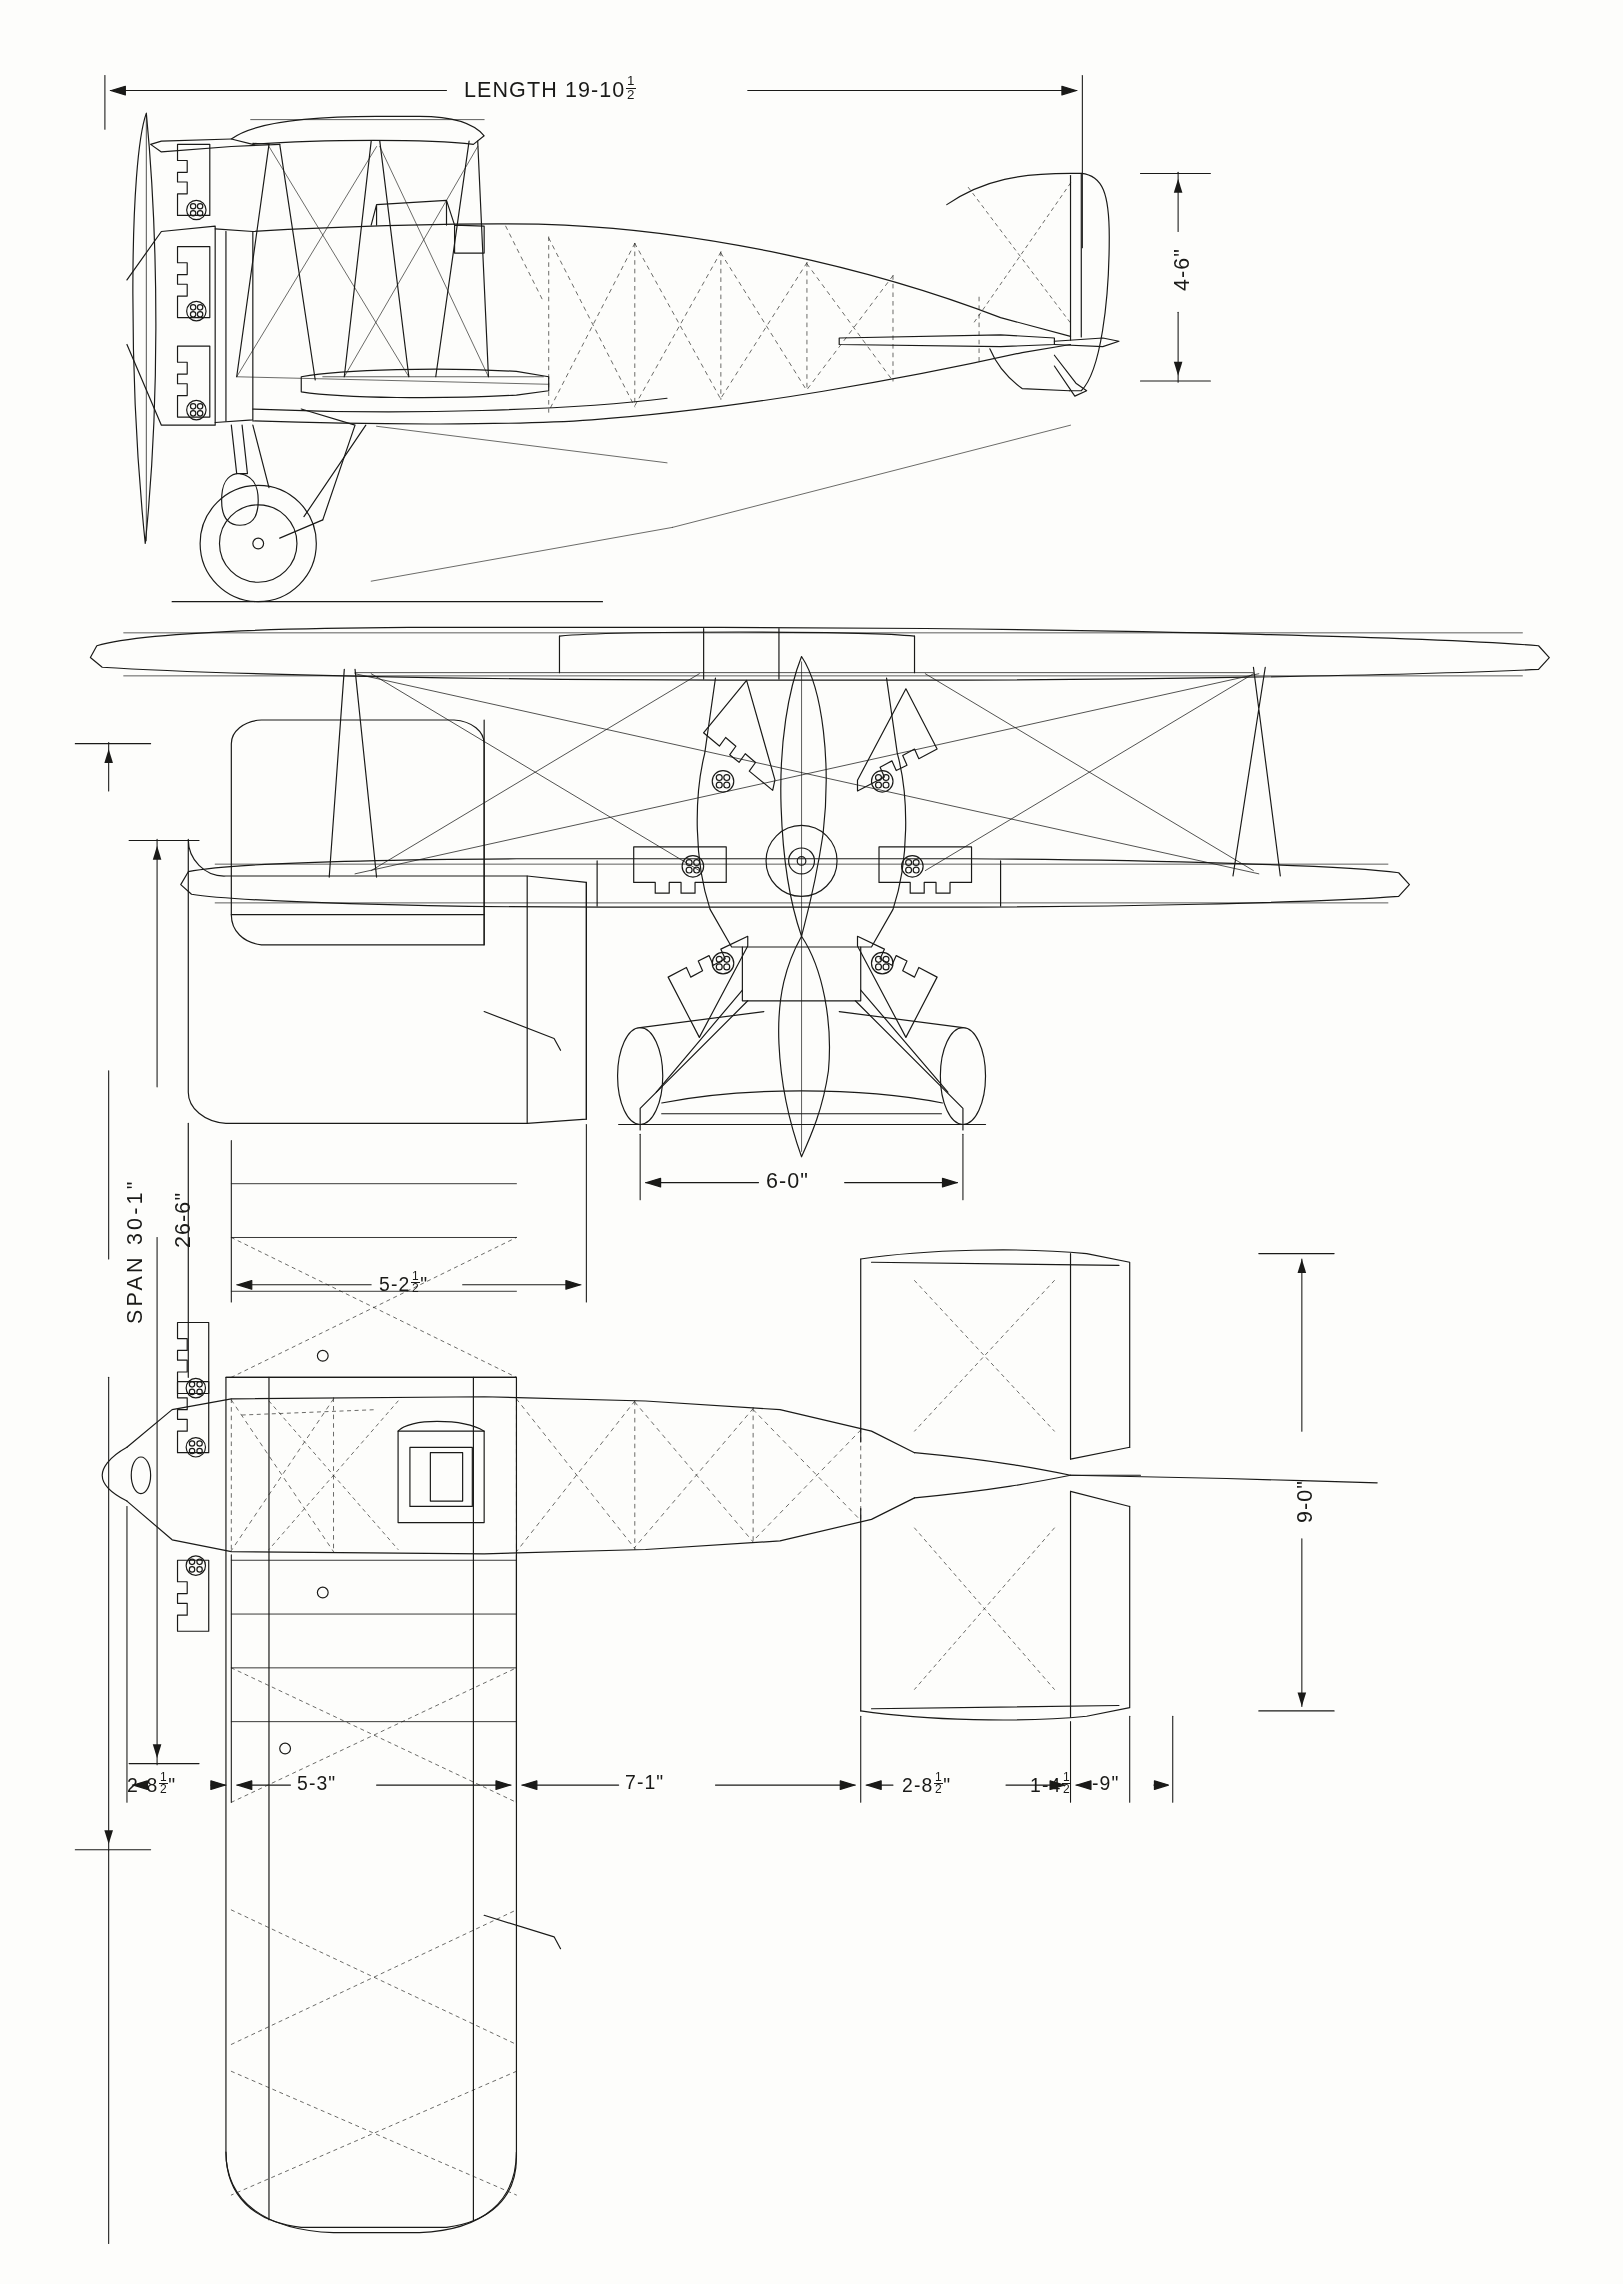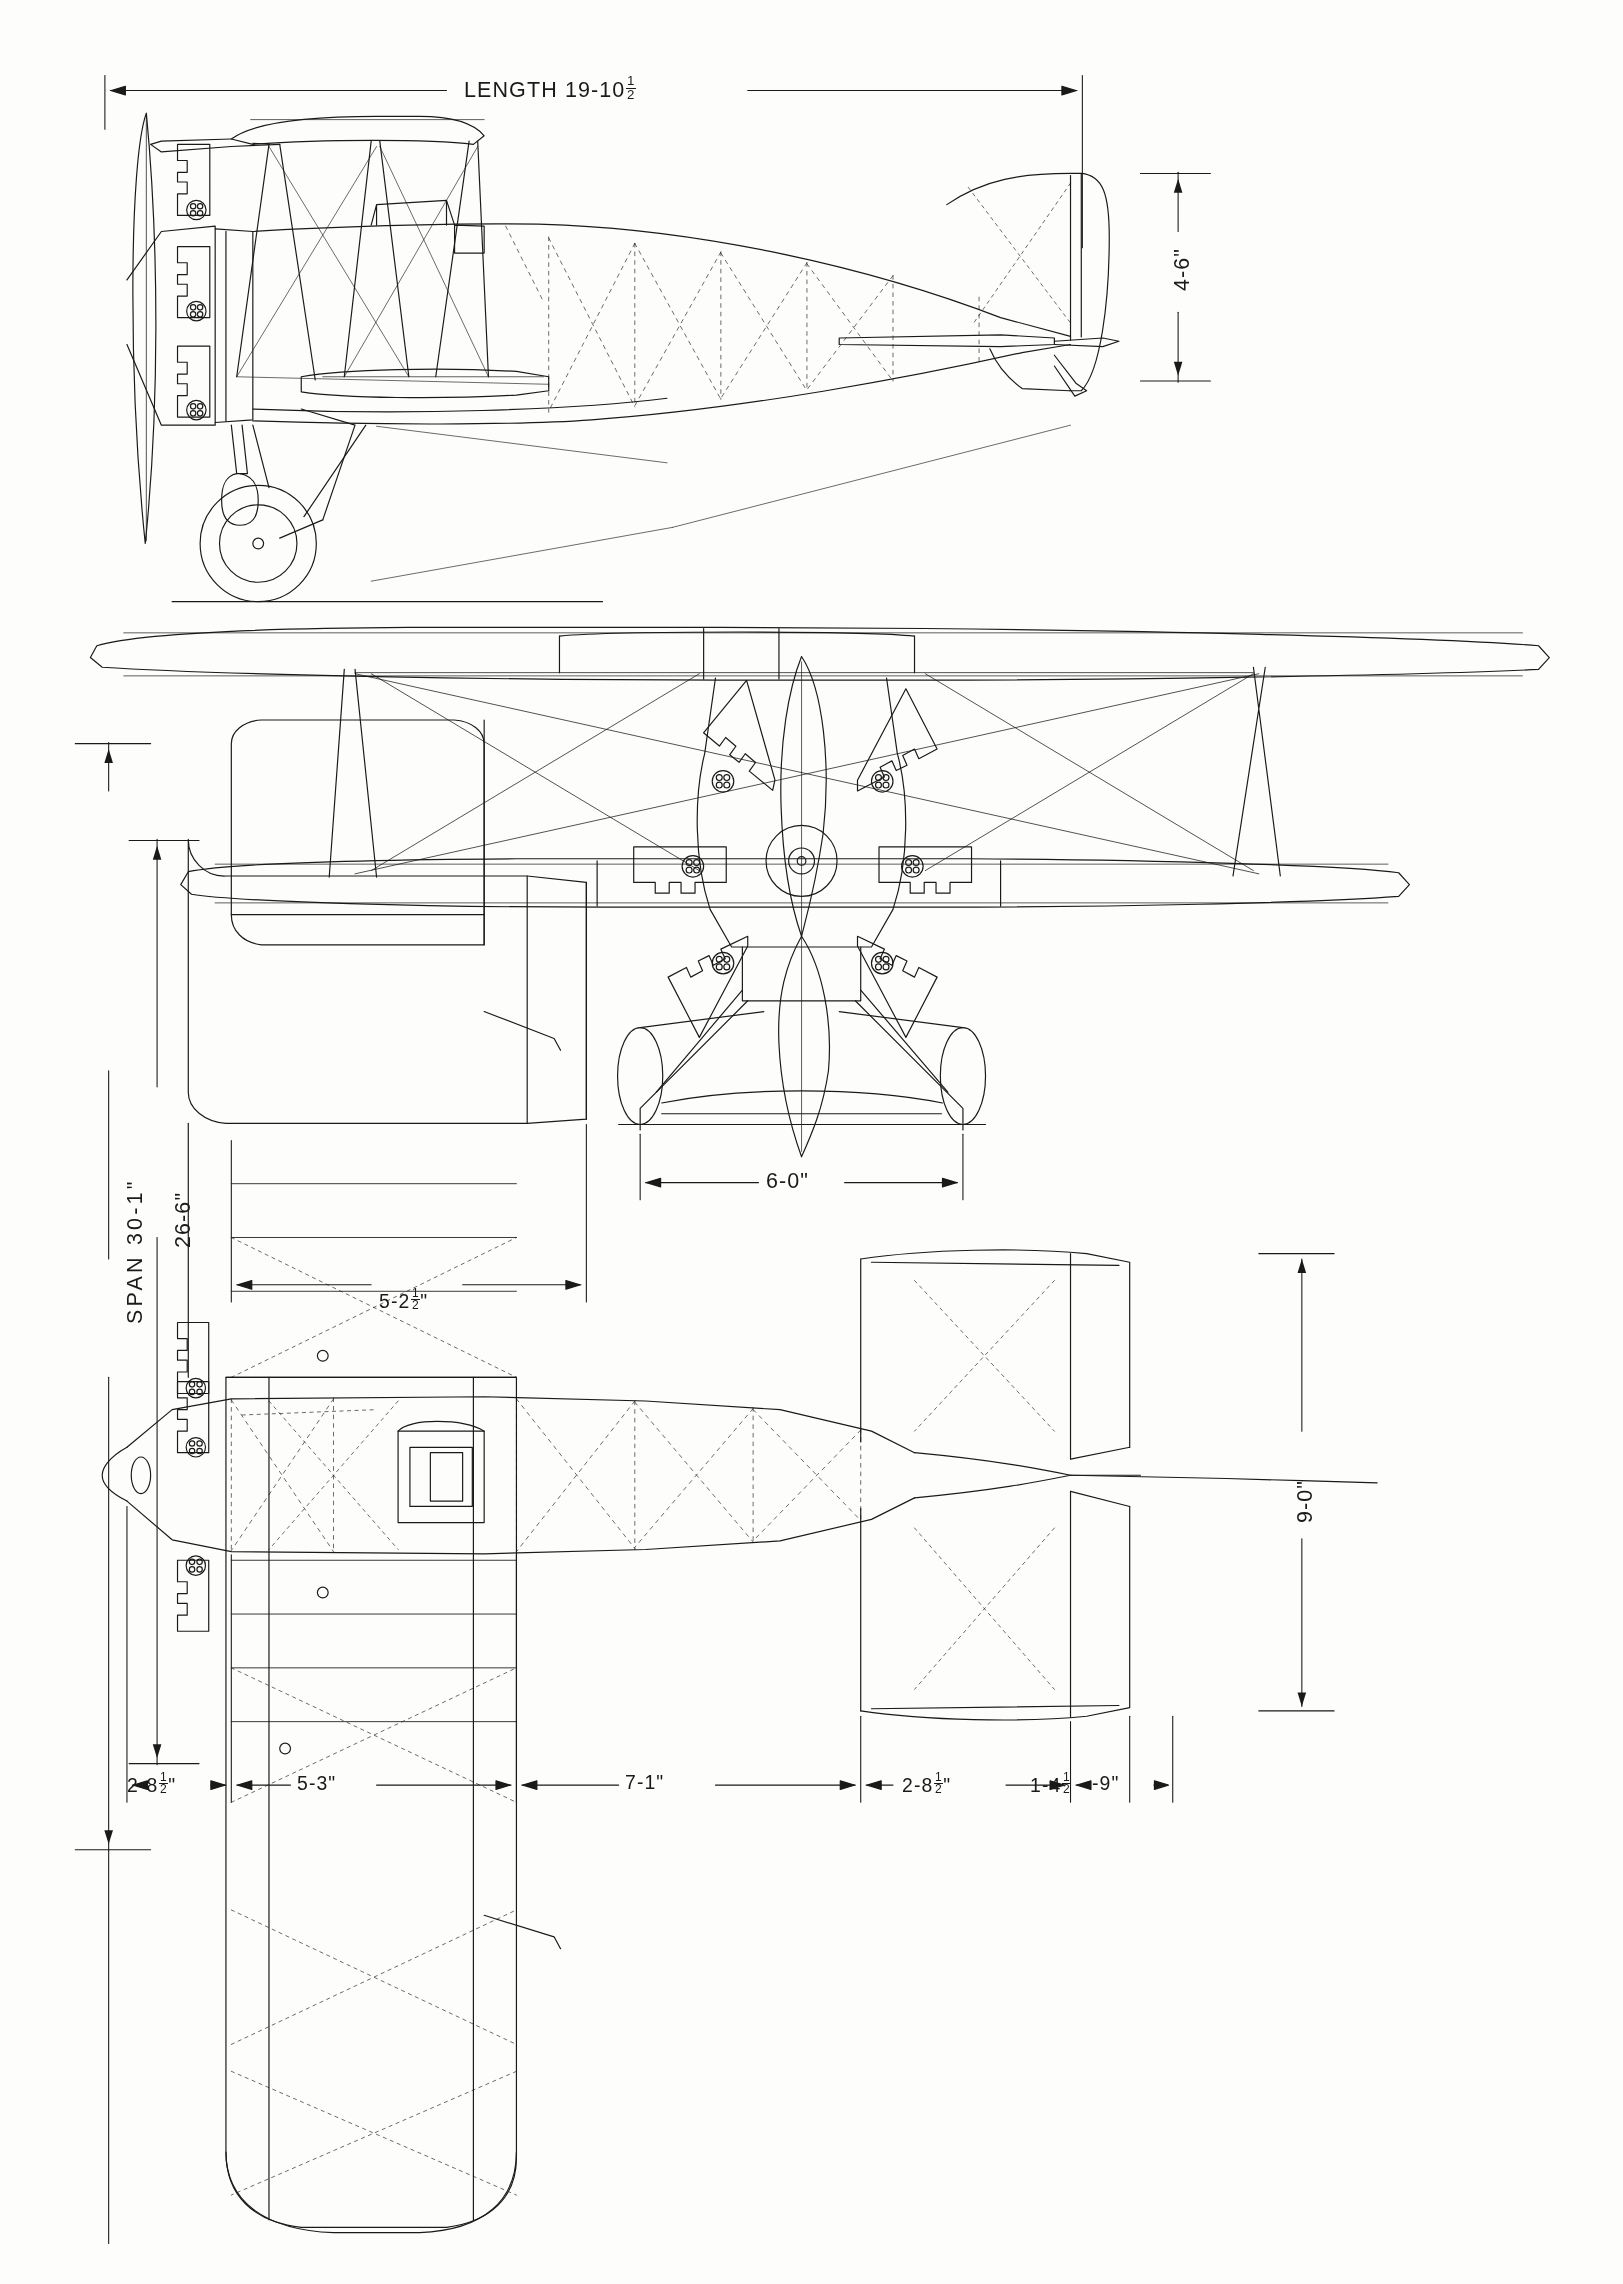--- a/index.html
+++ b/index.html
@@ -499,21 +499,21 @@
   </div>
 
   <div class="dimlabel big" style="left:766px; top:1169px;">
     <span>6-0"</span>
   </div>
 
   <div class="dimlabel big rot90" style="left:1293px; top:1523px;">
     <span>9-0"</span>
   </div>
 
-  <div class="dimlabel med" style="left:379px; top:1271px;margin-top:17px;">
+  <div class="dimlabel med" style="left:379px; top:1271px;">
     <span>5-2</span><span class="frac"><span class="num">1</span><span class="den">2</span></span><span>"</span>
   </div>
 
   <div class="dimlabel med" style="left:127px; top:1772px;">
     <span>2-8</span><span class="frac"><span class="num">1</span><span class="den">2</span></span><span>"</span>
   </div>
 
   <div class="dimlabel med" style="left:297px; top:1772px;">
     <span>5-3"</span>
   </div>

